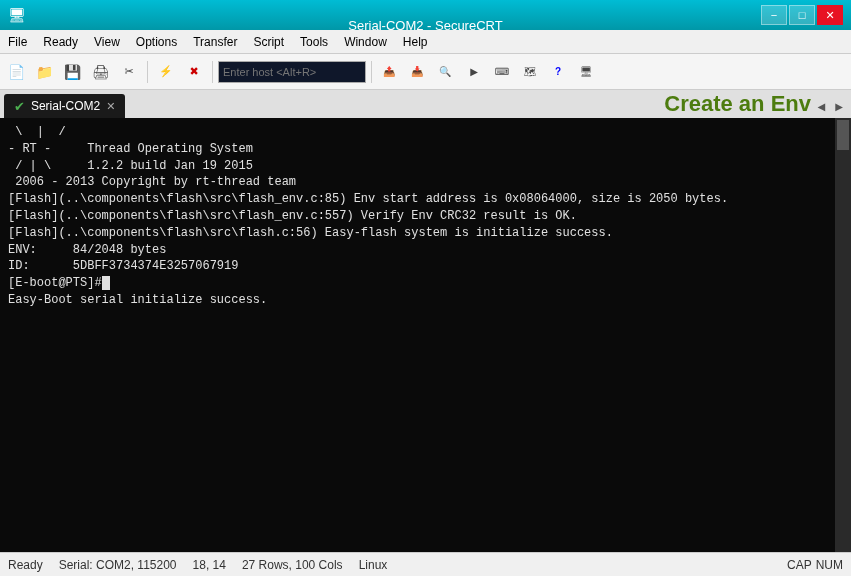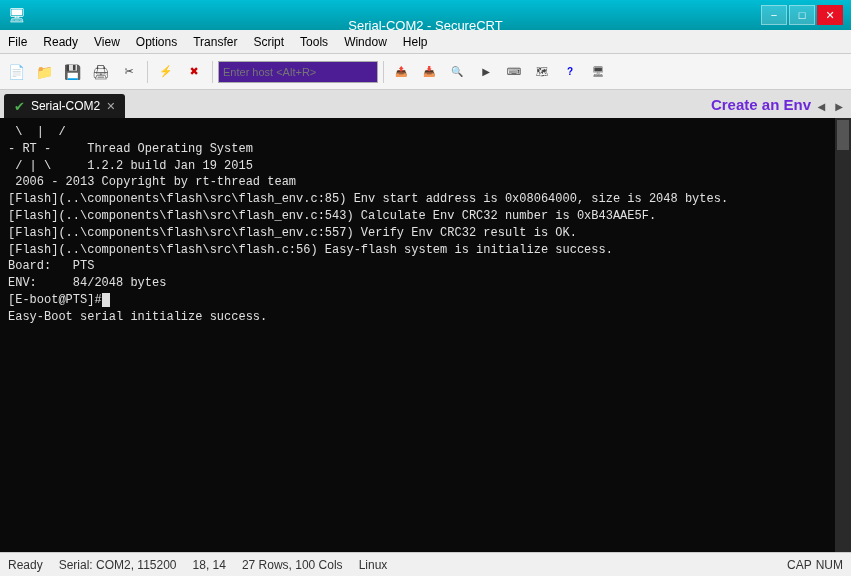--- a/index.html
+++ b/index.html
@@ -61,26 +61,26 @@
       border: 1px solid transparent;
       background: transparent;
       cursor: pointer;
       display: flex; align-items: center; justify-content: center;
       font-size: 14px;
       color: #444;
     }
     .toolbar-separator { width: 1px; height: 22px; background: #ccc; margin: 0 3px; }
     .toolbar-input {
       height: 22px;
-      width: 160px;
+      width: 148px;
       border: 1px solid #aaa;
       padding: 0 4px;
       font-size: 11px;
       color: #888;
-      background: #4c1d95;
+      background: #0f172a;
     }
 
     
     .tab-bar {
       background: #e0e0e0;
       height: 28px;
       display: flex;
       align-items: flex-end;
       padding-left: 4px;
       position: relative;
@@ -102,23 +102,23 @@
     .tab-close { font-size: 11px; color: #aaa; cursor: pointer; }
     .tab-nav { position: absolute; right: 4px; bottom: 4px; display: flex; gap: 2px; }
     .tab-nav-btn { font-size: 10px; cursor: pointer; color: #555; padding: 2px 4px; }
     .create-env-label {
       position: absolute;
       right: 40px;
       top: 0;
       bottom: 0;
       display: flex;
       align-items: center;
-      font-size: 15px;
+      font-size: 22px;
       font-weight: bold;
-      color: #6d28d9;
+      color: #4d7c0f;
       font-family: Arial, sans-serif;
       margin-left: 8px;
     }
 
     
     .terminal {
       background: #0a0a0a;
       color: #e0e0e0;
       font-family: 'Courier New', Courier, monospace;
       font-size: 12px;
@@ -230,27 +230,26 @@
     <span class="tab-nav-btn">▶</span>
   </div>
 </div>
 
 <div class="terminal" id="terminal-content">
     <div style="padding-right: 18px;">
       <div class="terminal-line"> \  |  /</div>
       <div class="terminal-line">- RT -     Thread Operating System</div>
       <div class="terminal-line"> / | \     1.2.2 build Jan 19 2015</div>
       <div class="terminal-line"> 2006 - 2013 Copyright by rt-thread team</div>
-      <div class="terminal-line">[Flash](..\components\flash\src\flash_env.c:85) Env start address is 0x08064000, size is 2048 bytes.</div>
-      <div class="terminal-line">[Flash](..\components\flash\src\flash_env.c:543) Calculate Env CRC32 number is 0xB43AAE5F.</div>
+      <div class="terminal-line">[Flash](..\components\flash\src\flash_env.c:85) Env start address is 0x08064000, size is 2050 bytes.</div>
       <div class="terminal-line">[Flash](..\components\flash\src\flash_env.c:557) Verify Env CRC32 result is OK.</div>
       <div class="terminal-line">[Flash](..\components\flash\src\flash.c:56) Easy-flash system is initialize success.</div>
       <div class="terminal-line"></div>
-      <div class="terminal-line">Board:   PTS</div>
       <div class="terminal-line">ENV:     84/2048 bytes</div>
+      <div class="terminal-line">ID:      5DBFF3734374E3257067919</div>
       <div class="terminal-line"></div>
       <div class="terminal-line">[E-boot@PTS]#<span class="cursor"></span></div>
       <div class="terminal-line">Easy-Boot serial initialize success.</div>
     </div>
   <div class="terminal-scroll">
     <div class="scroll-thumb"></div>
   </div>
 </div>
 
 <div class="status-bar">

